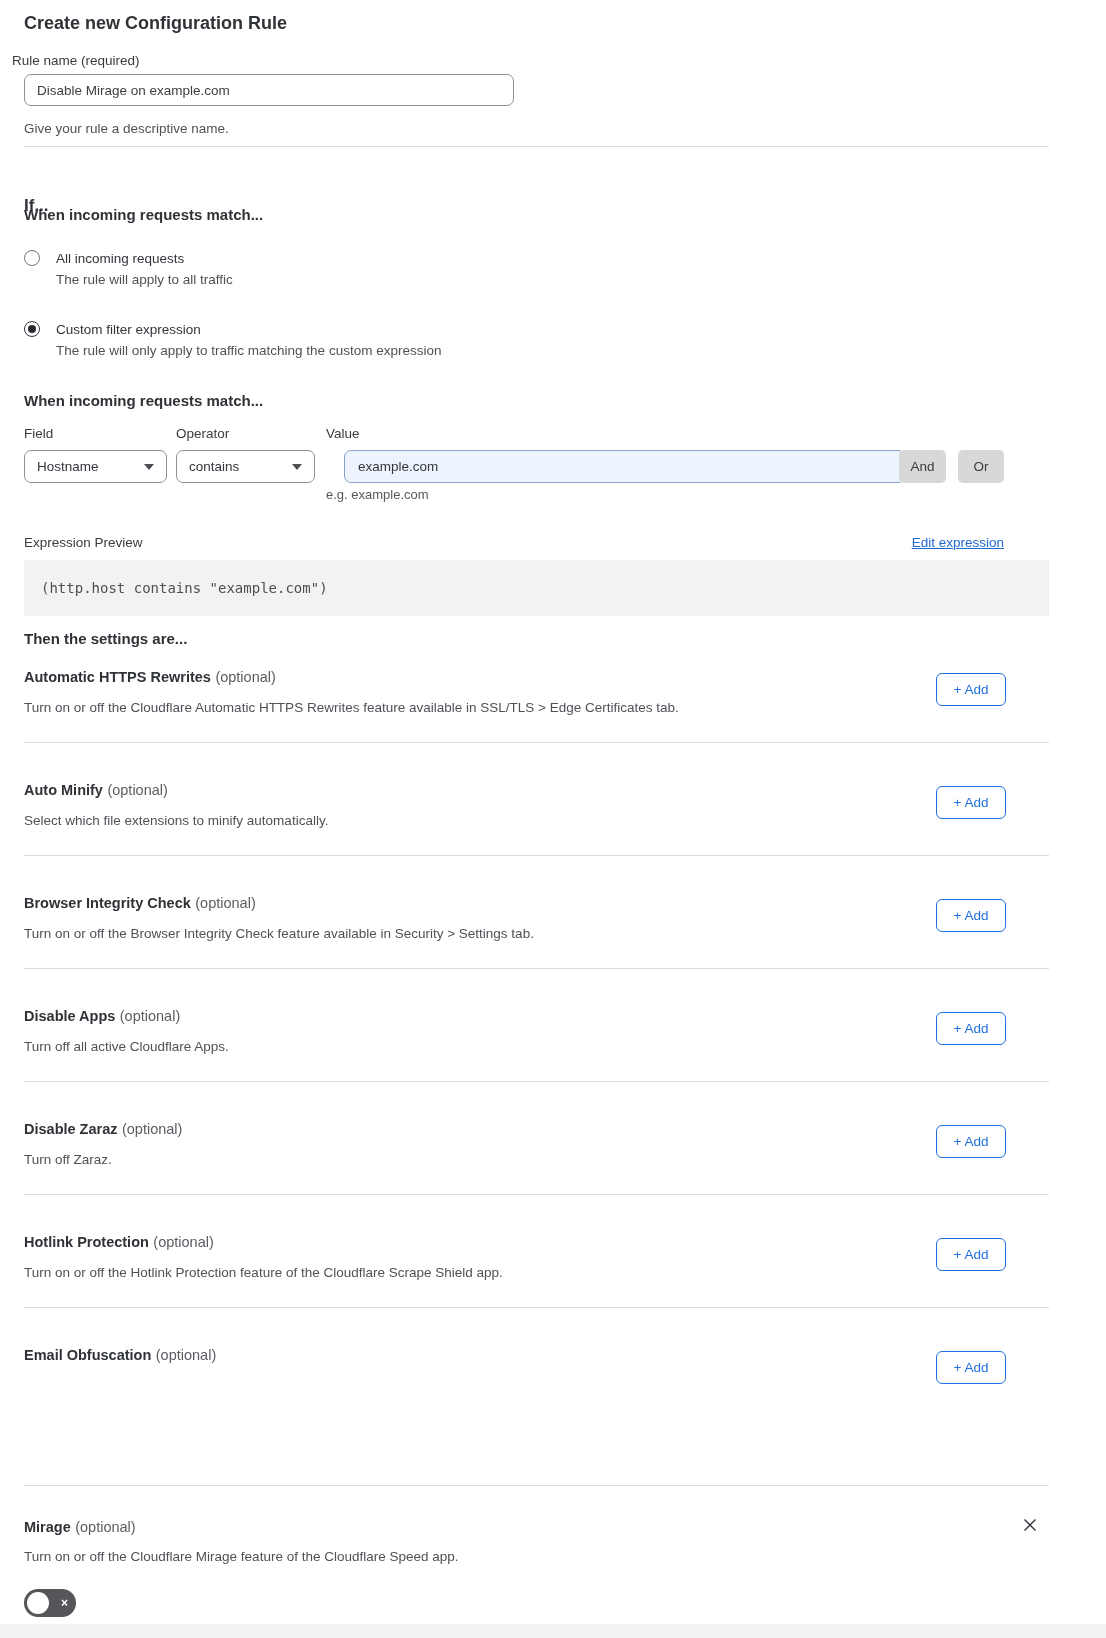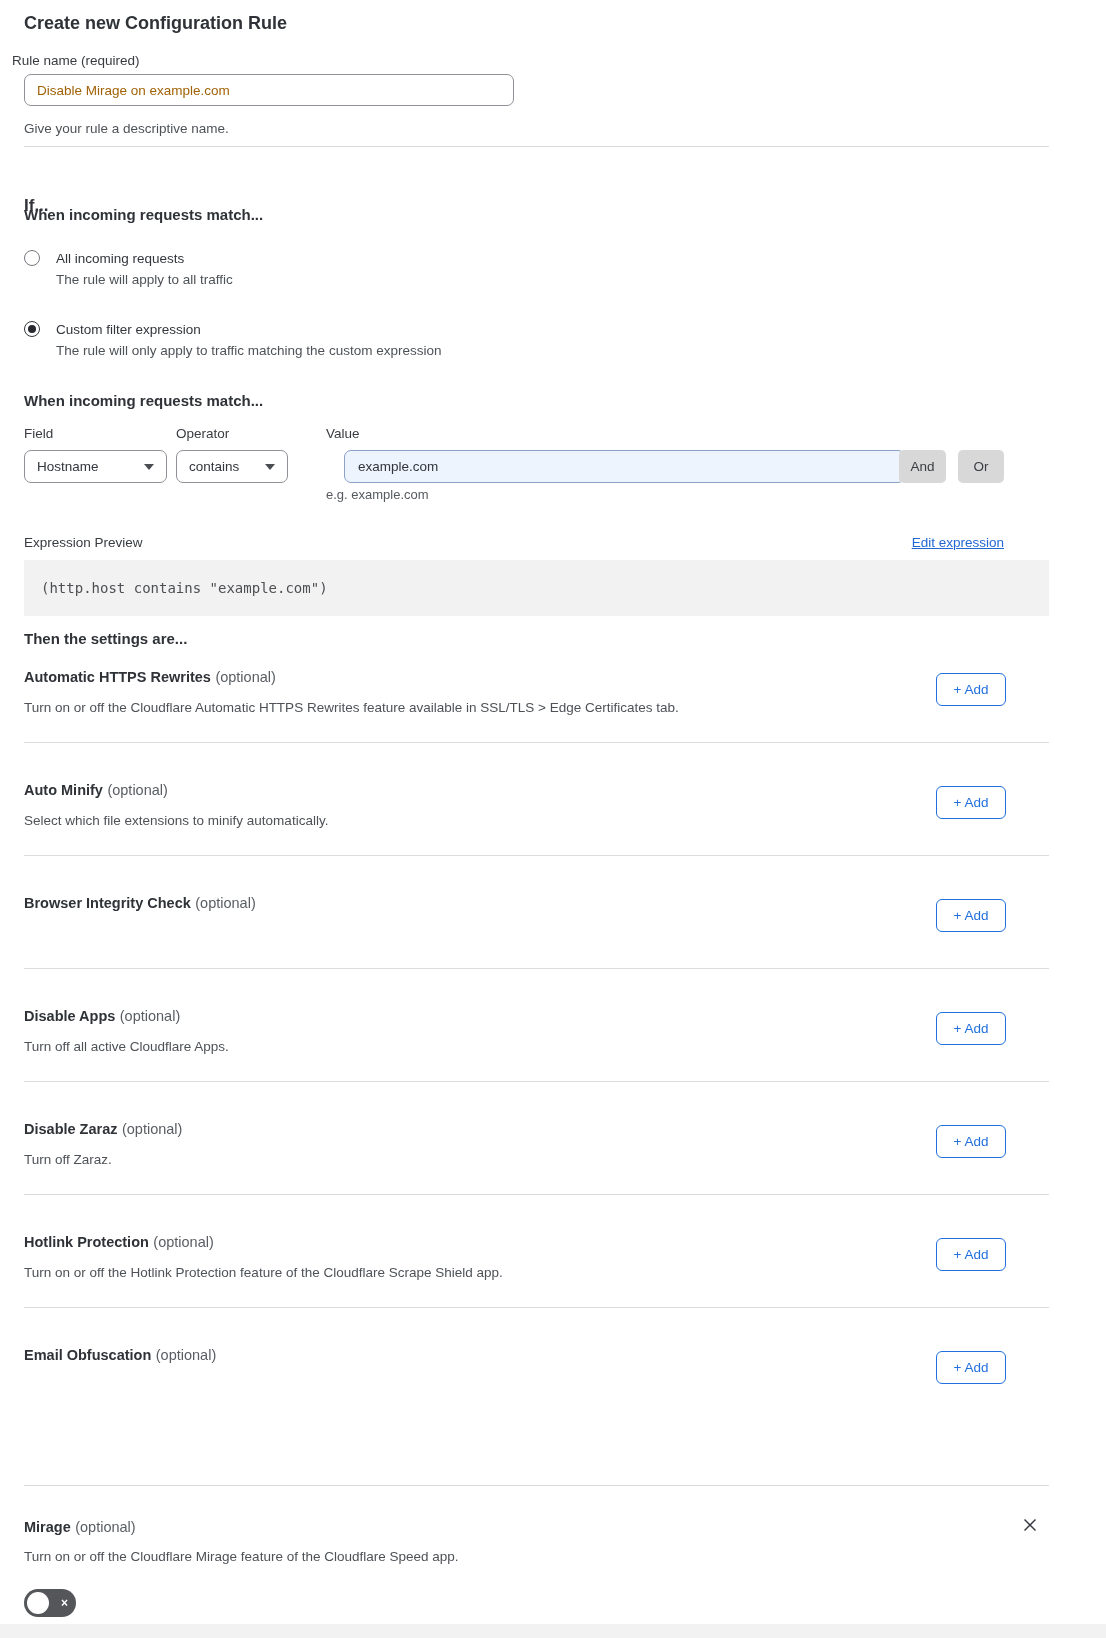--- a/index.html
+++ b/index.html
@@ -11,21 +11,21 @@
   .abs { position:absolute; }
   .h1 { font-size:18px; font-weight:700; color:#2f3237; }
   .h2 { font-size:17px; font-weight:700; color:#2f3237;margin-top:32px; }
   .h3 { font-size:15px; font-weight:700; color:#2f3237; }
   .label { font-size:13.5px; color:#383b40; }
   .help  { font-size:13.5px; color:#4e5257; }
   .hint  { font-size:13px;   color:#56595e; }
   .divider { position:absolute; left:24px; width:1025px; height:1px; background:#dcdcdc; }
   .text-input {
     height:32px; border:1px solid #8e9196; border-radius:7px; background:#fff;
-    font-family:"Liberation Sans", sans-serif; font-size:13.5px; color:#a16207; padding:0 12px; outline:none;
+    font-family:"Liberation Sans", sans-serif; font-size:13.5px; color:#404040; padding:0 12px; outline:none;
   }
   .select {
     height:33px; border:1px solid #8e9196; border-radius:7px; background:#fff;
     display:flex; align-items:center; justify-content:space-between;
     font-size:13.5px; color:#32353b; padding:0 12px; cursor:pointer;gap:16px;
   }
   .caret {
     width:0; height:0; border-left:5px solid transparent; border-right:5px solid transparent;
     border-top:6px solid #4a4d52;
   }
@@ -97,21 +97,21 @@
   <div class="abs h3" style="left:24px; top:392px;">When incoming requests match...</div>
 
   <div class="abs label" style="left:24px; top:426px;">Field</div>
   <div class="abs label" style="left:176px; top:426px;">Operator</div>
   <div class="abs label" style="left:326px; top:426px;">Value</div>
 
   <div class="abs select" style="left:24px; top:450px; width:143px;">
     <span>Hostname</span>
     <span class="caret"></span>
   </div>
-  <div class="abs select" style="left:176px; top:450px; width:112px;">
+  <div class="abs select" style="left:176px; top:450px; width:139px;">
     <span>contains</span>
     <span class="caret"></span>
   </div>
   <input class="abs value-input" style="left: 344px; top: 450px; width: 561px;" value="example.com">
   <button class="abs gray-btn" style="left:899px; top:450px; width:47px;">And</button>
   <button class="abs gray-btn" style="left:958px; top:450px; width:46px;">Or</button>
 
   <div class="abs hint" style="left:326px; top:487px;">e.g. example.com</div>
 
   <div class="abs label" style="left:24px; top:535px;">Expression Preview</div>
@@ -135,20 +135,21 @@
     <span class="optional">(optional)</span>
   </div>
   <div class="abs help" style="left:24px; top:813px;">Select which file extensions to minify automatically.</div>
   <button class="abs add-btn" style="left:936px; top:786px;">+ Add</button>
   <div class="divider" style="top:855px;"></div>
 
   <div class="abs" style="left:24px; top:894px;">
     <span class="setting-name">Browser Integrity Check</span>
     <span class="optional">(optional)</span>
   </div>
+  <div class="abs help" style="left:24px; top:926px;">Turn on or off the Browser Integrity Check feature available in Security &gt; Settings tab.</div>
   <button class="abs add-btn" style="left:936px; top:899px;">+ Add</button>
   <div class="divider" style="top:968px;"></div>
 
   <div class="abs" style="left:24px; top:1007px;">
     <span class="setting-name">Disable Apps</span>
     <span class="optional">(optional)</span>
   </div>
   <div class="abs help" style="left:24px; top:1039px;">Turn off all active Cloudflare Apps.</div>
   <button class="abs add-btn" style="left:936px; top:1012px;">+ Add</button>
   <div class="divider" style="top:1081px;"></div>

